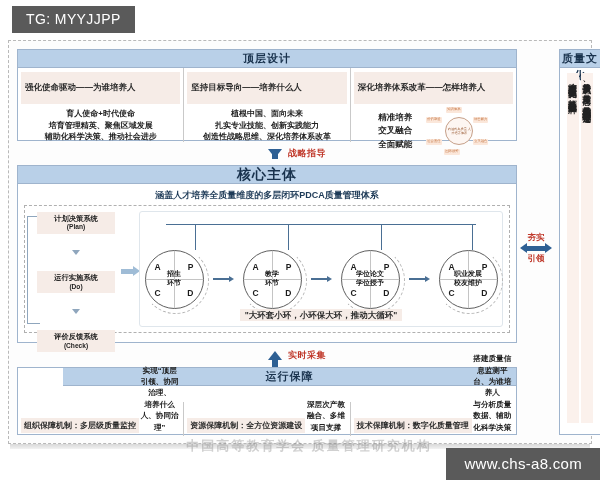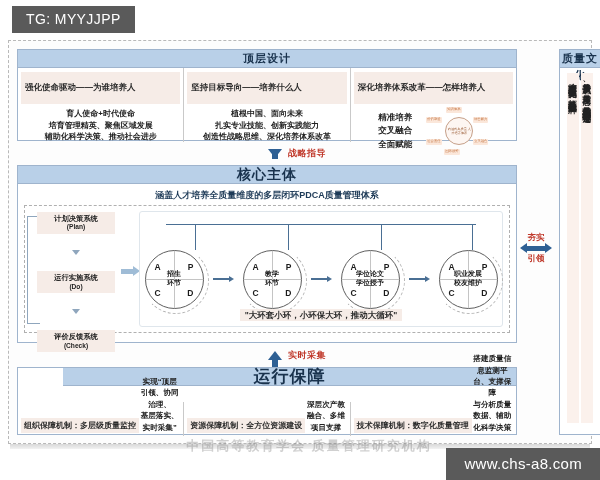--- a/index.html
+++ b/index.html
@@ -171,21 +171,21 @@
   .link-arrow{display:flex;align-items:center;flex:none;}
   .la-stem{width:16px;height:1.3px;background:#4a6f94;}
   .la-head{width:0;height:0;border-top:3.5px solid transparent;border-bottom:3.5px solid transparent;border-left:5px solid #4a6f94;}
   .slogan{
     position:absolute;left:0;right:0;bottom:4px;text-align:center;
     font-size:8.5px;font-weight:bold;color:#2b2b2b;
   }
   .slogan span{background:#f6ece7;padding:1px 5px;}
   
   #botPanel{left:0;top:318px;width:500px;height:68px;}
-  #botPanel .panel-head{height:17px;line-height:17px;font-size:17px;margin-left:45px;}
+  #botPanel .panel-head{height:17px;line-height:17px;font-size:11px;margin-left:45px;}
   .bot-cols{display:flex;height:50px;}
   .bot-col{
     flex:1;border-right:1px solid #c9c9c9;padding:3px 3px;box-sizing:border-box;
     display:flex;align-items:flex-end;margin-top:16px;
   }
   .bot-col:last-child{border-right:none;}
   .bot-title{
     background:#f6ece7;font-size:8px;font-weight:bold;color:#2b2b2b;
     padding:2px 3px;text-align:center;white-space:nowrap;
   }
@@ -416,33 +416,33 @@
       <div class="conn-label">实时采集</div>
     </div>
 
     <div class="panel" id="botPanel">
       <div class="panel-head">运行保障</div>
       <div class="bot-cols">
         <div class="bot-col">
           <div class="bot-title">组织保障机制：多层级质量监控</div>
           <div class="bot-lines">
             <div>实现“顶层引领、协同治理、</div>
-            <div>基层落实、实时采集”</div>
+            <div>培养什么人、协同治理”</div>
           </div>
         </div>
         <div class="bot-col">
           <div class="bot-title">资源保障机制：全方位资源建设</div>
           <div class="bot-lines">
             <div>深层次产教融合、多维项目支撑</div>
           </div>
         </div>
         <div class="bot-col">
           <div class="bot-title">技术保障机制：数字化质量管理</div>
           <div class="bot-lines">
-            <div>搭建质量信息监测平台、支撑保障</div>
+            <div>搭建质量信息监测平台、为谁培养人</div>
             <div>与分析质量数据、辅助化科学决策</div>
           </div>
         </div>
       </div>
     </div>
 
   </div>
 
   <div class="side-arrow">
     <div class="sa-label">夯实</div>

